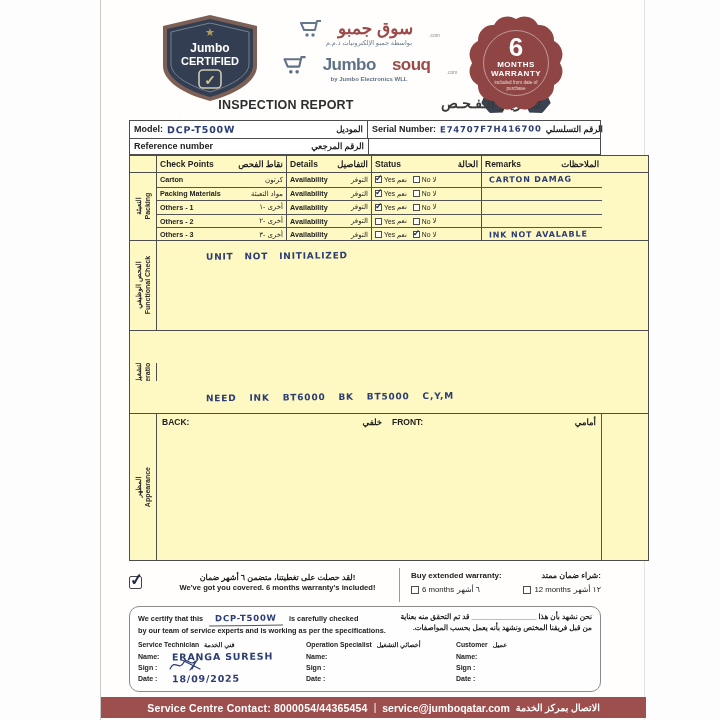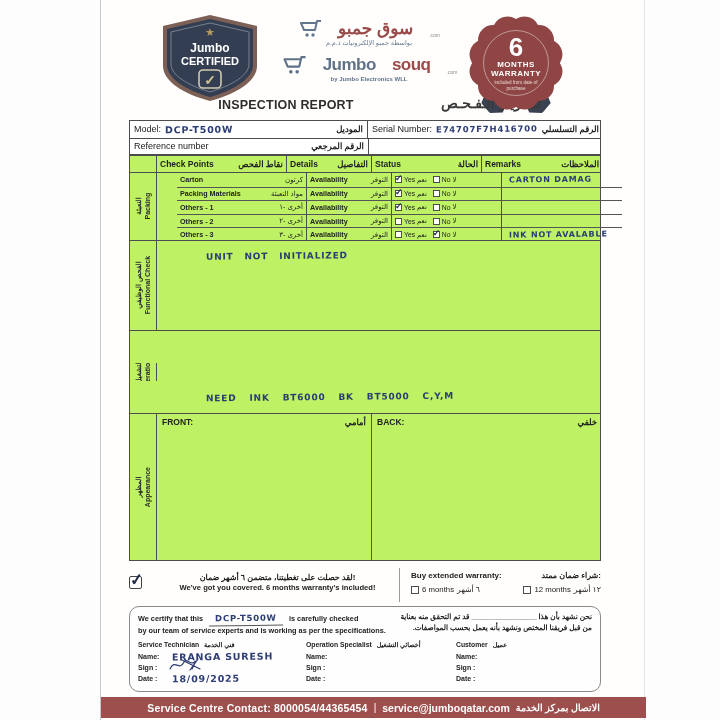--- a/index.html
+++ b/index.html
@@ -36,26 +36,26 @@
   .title-en { position:absolute; left:60px; top:98px; width:250px; text-align:center; font-size:12.5px; font-weight:bold; color:#2d2d2d; letter-spacing:.2px; }
   .title-ar { position:absolute; left:320px; top:95px; width:140px; text-align:center; font-size:14px; font-weight:bold; color:#3a3a3a; }
 
   
   .info-table { position:absolute; left:28px; top:120px; width:472px; border:1.3px solid #4d4d4d; background:#fff; }
   .info-row { display:flex; height:16.5px; }
   .info-row + .info-row { border-top:1px solid #4d4d4d; }
   .info-cell { display:flex; align-items:center; padding:0 4px; font-size:9px; }
   .info-cell.left { width:240px; border-right:1px solid #4d4d4d; }
   .info-cell.right { width:232px; }
-  .lbl { font-weight:normal; color:#222; white-space:nowrap; }
+  .lbl { font-weight:bold; color:#222; white-space:nowrap; }
   .ar { font-weight:bold; color:#222; margin-left:auto; font-size:8.5px; white-space:nowrap; }
   .hand { font-family:"DejaVu Sans", sans-serif; color:#2c3c74; letter-spacing:.8px; font-size:9.5px; font-weight:bold; margin:0 4px; white-space:nowrap; transform:rotate(-.6deg); display:inline-block; }
 
   
-  .ctable { position:absolute; left:28px; top:155px; width:472px; border:1.3px solid #4d4d4d; background:#bef264; font-size:7.5px; }
+  .ctable { position:absolute; left:28px; top:155px; width:520px; border:1.3px solid #4d4d4d; background:#fef9c3; font-size:7.5px; }
   .hrow { display:flex; height:17px; border-bottom:1px solid #4d4d4d; font-size:8.5px; }
   .hcell { display:flex; align-items:center; padding:0 3px; font-weight:bold; color:#1e1e1e; }
   .c0 { width:27px; border-right:1px solid #4d4d4d; flex:none; }
   .c1 { width:130px; border-right:1px solid #4d4d4d; flex:none; }
   .c2 { width:85px; border-right:1px solid #4d4d4d; flex:none; }
   .c3 { width:110px; border-right:1px solid #4d4d4d; flex:none; }
   .c4 { width:120px; flex:none; }
   .section { display:flex; border-bottom:1px solid #4d4d4d; }
   .section:last-child { border-bottom:none; }
   .vcell { width:27px; flex:none; border-right:1px solid #4d4d4d; display:flex; align-items:center; justify-content:center; overflow:hidden; }
@@ -217,21 +217,21 @@
         <div class="hcell c3">
           <span>Status</span>
           <span class="ar">الحالة</span>
         </div>
         <div class="hcell c4">
           <span>Remarks</span>
           <span class="ar">الملاحظات</span>
         </div>
       </div>
 
-      <div class="section" style="height:68px;gap:20px;">
+      <div class="section" style="height:68px;">
         <div class="vcell">
           <div class="vwrap">
             <div>التعبئة</div>
             <div>Packing</div>
           </div>
         </div>
         <div class="rows5">
 
           <div class="prow">
             <div class="pcell c1">
@@ -391,27 +391,27 @@
       </div>
 
       <div class="section" style="height:146px;">
         <div class="vcell">
           <div class="vwrap">
             <div>المظهر</div>
             <div>Appearance</div>
           </div>
         </div>
         <div class="appear-split">
+          <div class="fb-cell fb-back">
+            <span class="fb-lbl">BACK:</span>
+            <span class="ar">خلفي</span>
+          </div>
           <div class="fb-cell fb-front">
             <span class="fb-lbl">FRONT:</span>
             <span class="ar">أمامي</span>
-          </div>
-          <div class="fb-cell fb-back">
-            <span class="fb-lbl">BACK:</span>
-            <span class="ar">خلفي</span>
           </div>
         </div>
       </div>
     </div>
 
     <div class="warranty">
       <div class="w-left">
         <span class="wcb on"></span>
         <div class="w-text">
           <div class="w-ar">لقد حصلت على تغطيتنا، متضمن ٦ أشهر ضمان!</div>

